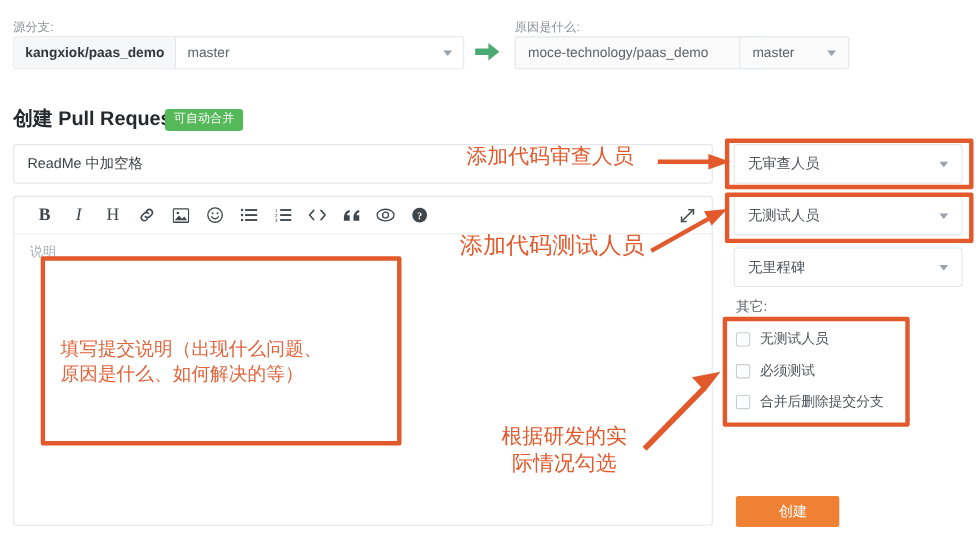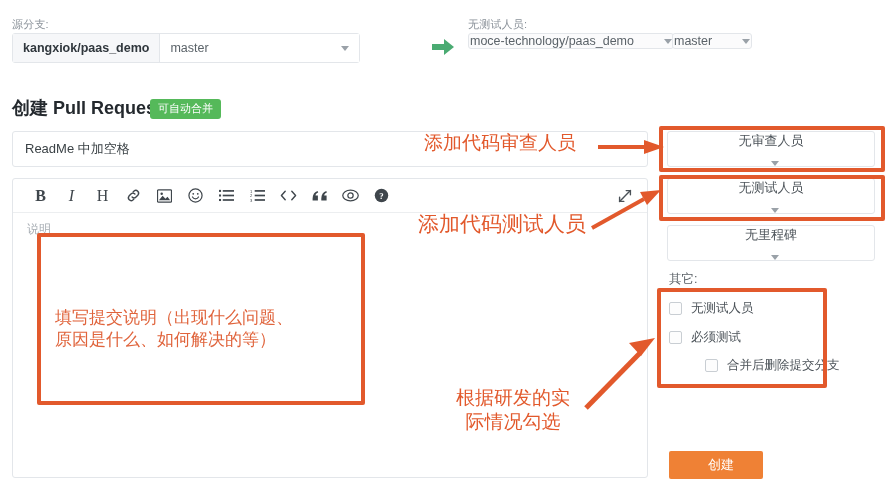--- a/index.html
+++ b/index.html
@@ -28,21 +28,21 @@
 
   .selector-group {
     position: absolute;
     display: flex;
     align-items: stretch;
     border: 1px solid #e3e6ea;
     border-radius: 3px;
     background: #ffffff;
     height: 30px;
   }
-  #src-group { left: 12px; top: 33px; width: 348px; }
+  #src-group { left: 12px; top: 33px; width: 410px; }
   .sel-repo {
     display: flex; align-items: center;
     padding: 0 10px;
     background: #f6f7f9;
     font-size: 12.5px;
     font-weight: bold;
     color: #30373d;
     border-right: 1px solid #e3e6ea;
     white-space: nowrap;
   }
@@ -65,25 +65,25 @@
   }
 
   #green-arrow {
     position: absolute;
     left: 430px; top: 36px;
     width: 26px; height: 22px;
   }
 
   .pill-select {
     position: absolute;
-    height: 16px;
+    height: 30px;
     display: flex; align-items: center;
     justify-content: center;
     gap: 22px;
-    padding: 0 1px;
+    padding: 0 11px;
     border: 1px solid #e3e6ea;
     border-radius: 3px;
     background: #fbfbfc;
     font-size: 12.5px;
     color: #5b6369;
     white-space: nowrap;
   }
   #dst-repo { left: 468px; top: 33px; }
   #dst-branch { left: 672px; top: 33px; }
 
@@ -164,21 +164,20 @@
     position: absolute;
     width: 208px; height: 36px;
     border: 1px solid #e3e6ea;
     border-radius: 3px;
     background: #ffffff;
     display: flex; align-items: center;
     justify-content: space-between;
     padding: 0 12px;
     font-size: 13px;
     color: #4d545a;
-    flex-direction: column;
   }
   #sel-reviewer { left: 667px; top: 131px; }
   #sel-tester   { left: 667px; top: 178px; }
   #sel-milestone{ left: 667px; top: 225px; }
 
   #other-label {
     position: absolute;
     left: 669px; top: 271px;
     font-size: 12.5px;
     color: #585f65;
@@ -186,21 +185,21 @@
   .cb-row {
     position: absolute;
     left: 669px;
     display: flex; align-items: center;
     gap: 9px;
     font-size: 12.5px;
     color: #4d545a;
   }
   #cb-review { top: 300px; }
   #cb-test   { top: 329px; }
-  #cb-delete { top: 357px; margin-left: 36px; }
+  #cb-delete { top: 357px; }
   .cbox {
     width: 13px; height: 13px;
     border: 1px solid #c9ced3;
     border-radius: 2px;
     background: #fdfdfd;
     flex: 0 0 auto;
   }
 
   #create-btn {
     position: absolute;
@@ -244,21 +243,21 @@
   #box-tester   { left: 659px; top: 175px; width: 226px; height: 46px; }
   #box-other    { left: 657px; top: 288px; width: 170px; height: 100px; }
   #box-desc     { left: 37px;  top: 233px; width: 328px; height: 172px; border-color: #e2592c; }
 </style>
 </head>
 <body>
 
 <div id="page">
 
   <div class="branch-label" id="src-label">源分支:</div>
-  <div class="branch-label" id="dst-label">无测试人员:</div>
+  <div class="branch-label" id="dst-label">原因是什么:</div>
 
   <div class="selector-group" id="src-group">
     <div class="sel-repo">kangxiok/paas_demo</div>
     <div class="sel-branch">
       <span>master</span>
       <span class="caret"></span>
     </div>
   </div>
 
   <svg id="green-arrow" viewBox="0 0 26 22">

